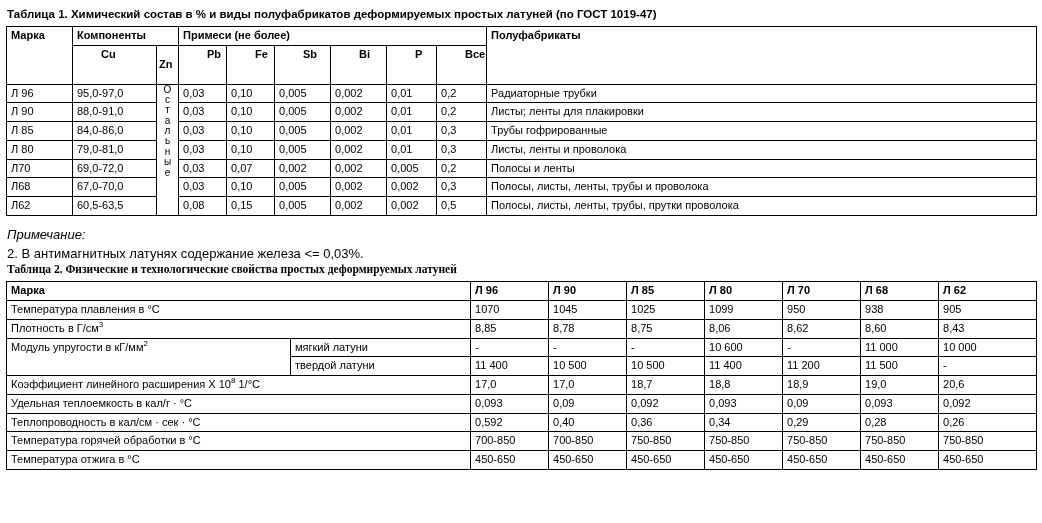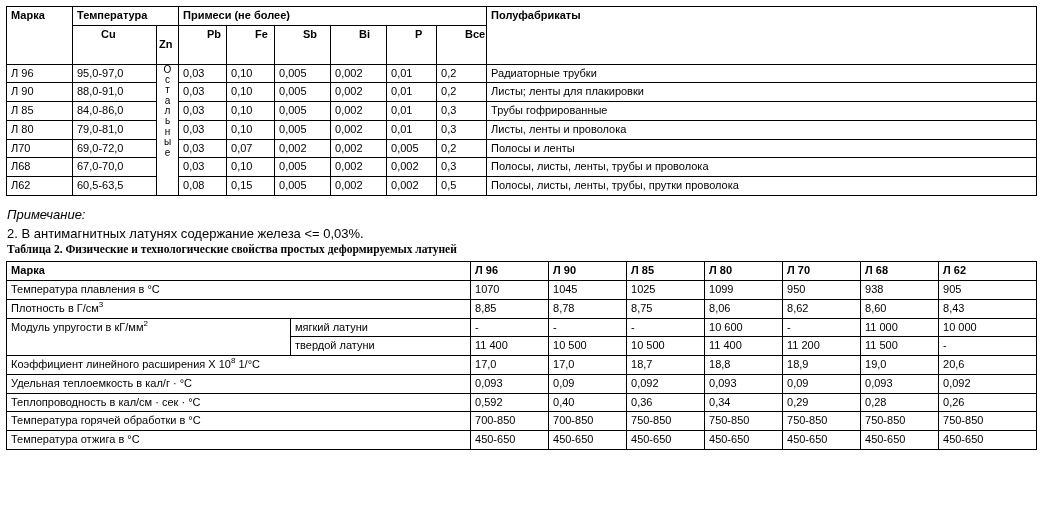--- a/index.html
+++ b/index.html
@@ -64,38 +64,39 @@
   }
   .notes .ital { font-style: italic; }
   sup { font-size: 8px; vertical-align: super; line-height: 0; }
   .caption2 { margin-top: 0; font-family: Liberation Serif, serif; }
 </style>
 </head>
 <body>
 
 <div class="page">
 
+  <div class="caption">Таблица 1. Химический состав в % и виды полуфабрикатов деформируемых простых латуней (по ГОСТ 1019-47)</div>
 
   <table class="t1">
     <colgroup>
       <col style="width:66px">
       <col style="width:84px">
       <col style="width:22px">
       <col style="width:48px">
       <col style="width:48px">
       <col style="width:56px">
       <col style="width:56px">
       <col style="width:50px">
       <col style="width:50px">
       <col style="width:550px">
     </colgroup>
     <tbody>
       <tr>
         <td class="hdr" rowspan="2">Марка</td>
-        <td class="hdr" colspan="2">Температура</td>
+        <td class="hdr" colspan="2">Компоненты</td>
         <td class="hdr" colspan="6">Примеси (не более)</td>
         <td class="hdr" rowspan="2">Полуфабрикаты</td>
       </tr>
       <tr>
         <td class="sub">Cu</td>
         <td class="sub rest-cell">Zn</td>
         <td class="sub">Pb</td>
         <td class="sub">Fe</td>
         <td class="sub">Sb</td>
         <td class="sub">Bi</td>

